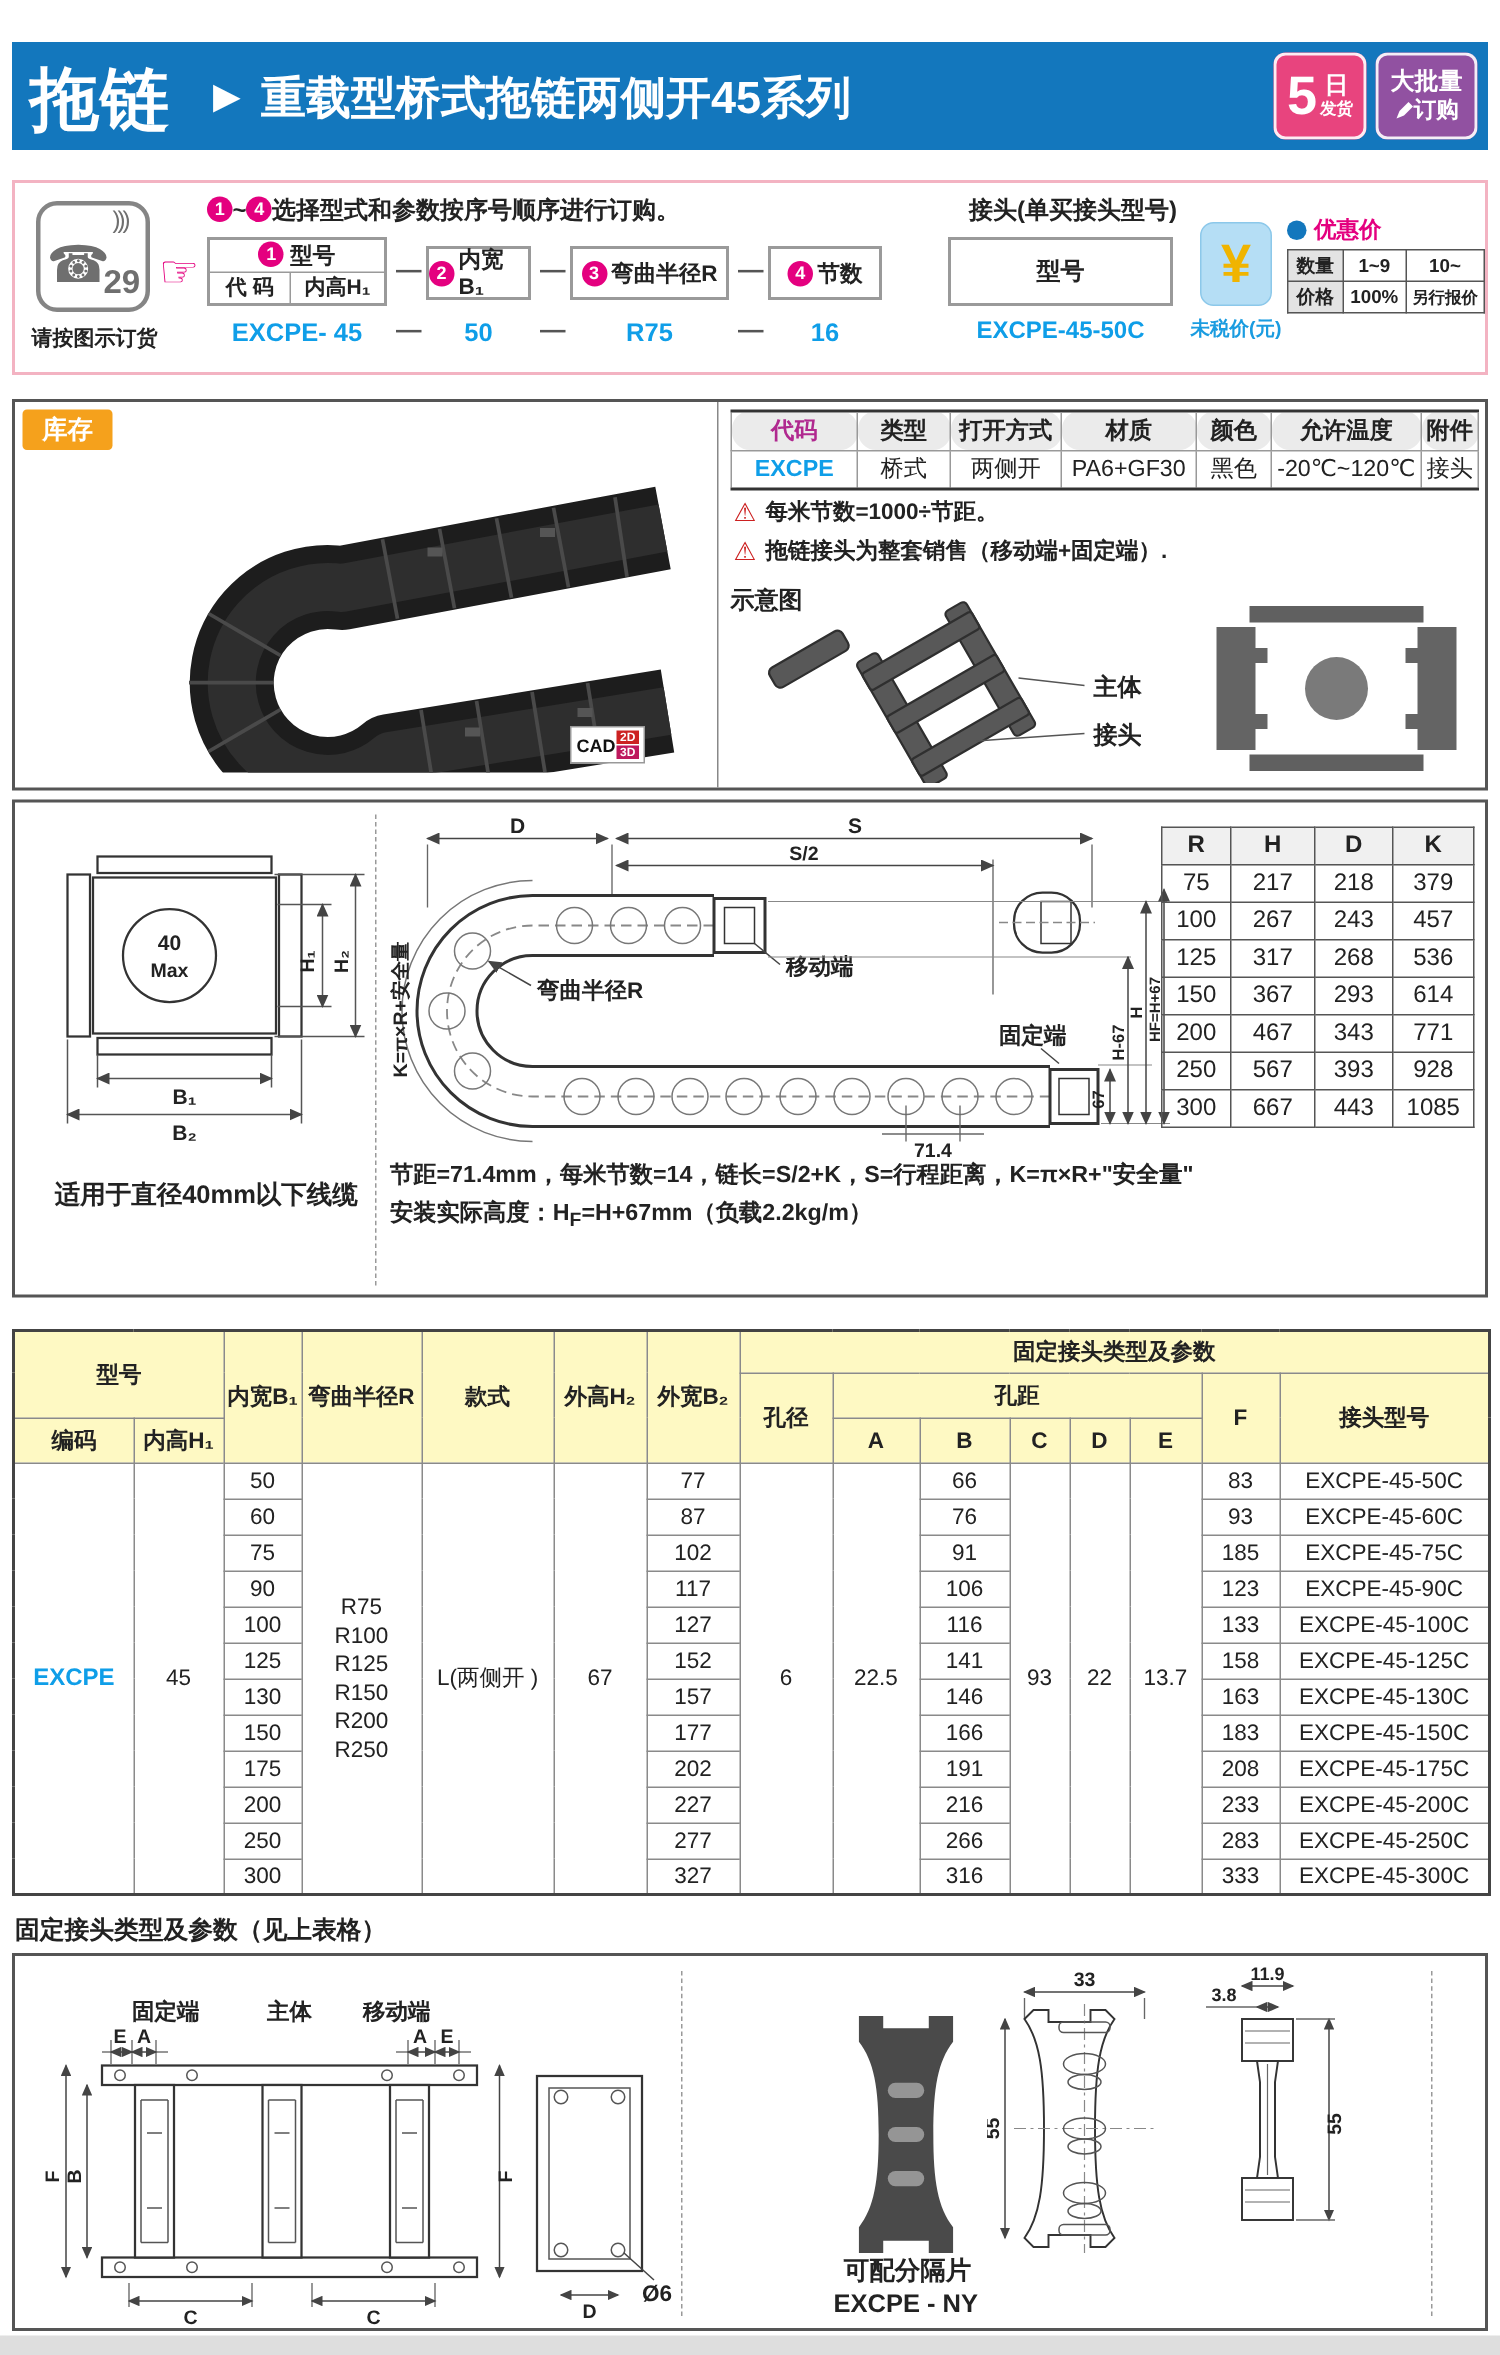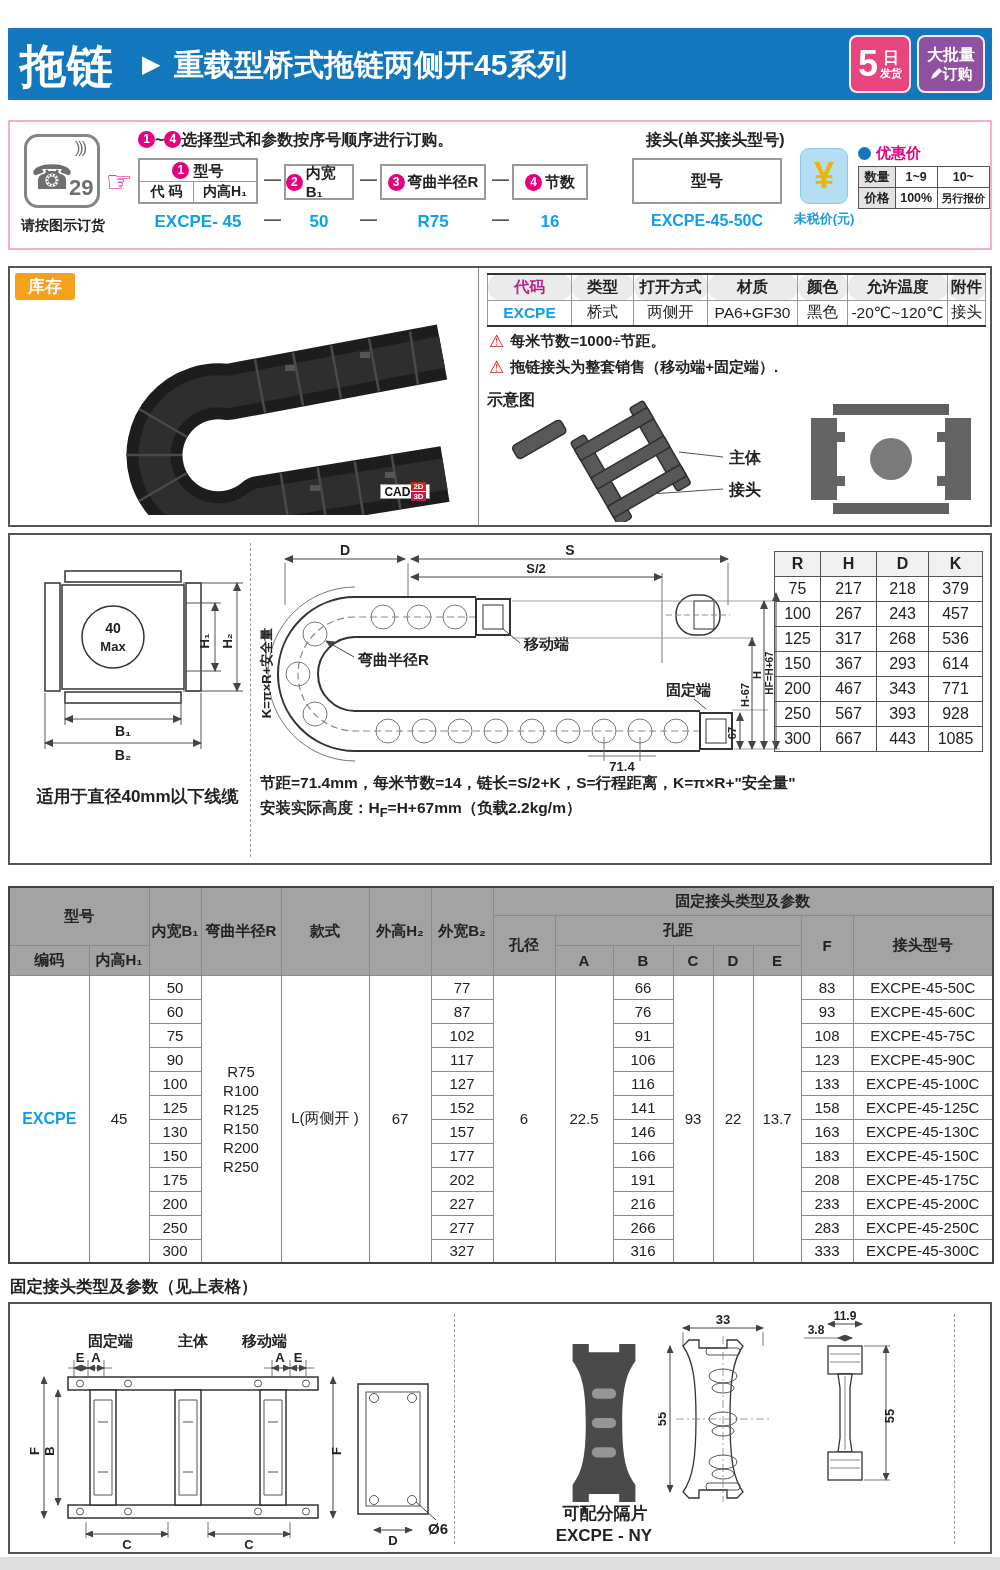--- a/index.html
+++ b/index.html
@@ -52,21 +52,21 @@
   .promo-row { left:848px; top:22px; display:flex; align-items:center; gap:5px; }
   .promo-dot { width:13px; height:13px; border-radius:50%; background:#1377bd; display:inline-block; }
   .promo-title { color:#e4007f; font-weight:bold; font-size:15px; }
   .price-table { left:848px; top:44px; border-collapse:collapse; }
   .price-table td { border:1px solid #555; font-size:12.5px; font-weight:bold; text-align:center; height:21px; padding:0 3px; }
   .price-table td.hd { background:#e3e3e3; width:38px; }
 
   
   .prod-box { left:8px; top:266px; width:984px; height:261px; border:2px solid #555; }
   .stock { left:5px; top:5px; width:60px; height:27px; background:#f5a11c; color:#fff; font-weight:bold; font-size:17px; text-align:center; line-height:27px; border-radius:3px; }
-  .cad-badge { left:370px; top:216px; width:50px; height:15px; background:#fff; border:1px solid #999; display:flex; align-items:center; justify-content:center; gap:1px; }
+  .cad-badge { left:370px; top:216px; width:50px; height:25px; background:#fff; border:1px solid #999; display:flex; align-items:center; justify-content:center; gap:1px; }
   .cad-badge .cad-t { font-size:12px; font-weight:bold; color:#111; }
   .cad-badge .cad-col { display:flex; flex-direction:column; gap:1px; }
   .cad-badge .cad-col span { font-size:8px; font-weight:bold; color:#fff; line-height:9px; padding:0 2px; }
   .cad-2d { background:#cc2222; }
   .cad-3d { background:#be185d; }
   .prod-right { left:468px; top:0; width:512px; height:257px; border-left:1px solid #888; }
   .spec-table { left:8px; top:5px; border-collapse:collapse; table-layout:fixed; }
   .spec-table th, .spec-table td { border:1px solid #999; text-align:center; font-size:15.5px; height:26px; padding:0; overflow:hidden; }
   .spec-table th { background:#ebebeb; border-top:2px solid #333;border-radius:12px; }
   .spec-table td { border-bottom:2px solid #333; }
@@ -80,21 +80,21 @@
   .cs-caption { left:5px; top:250px; width:245px; text-align:center; font-size:17px; font-weight:bold; }
   .vdash { border-left:1px dashed #999; width:0; }
   .note { font-size:15.5px; font-weight:bold; }
   .rhdk { left:764px; top:16px; border-collapse:collapse; table-layout:fixed; }
   .rhdk th, .rhdk td { border:1px solid #555; text-align:center; font-size:16px; height:25px; padding:0; }
   .rhdk th { background:#f0f0f0; font-weight:bold; }
   .rhdk col.c1{width:46px}.rhdk col.c2{width:56px}.rhdk col.c3{width:52px}.rhdk col.c4{width:54px}
 
   
   .mtable { left:8px; top:886px; width:984px; border-collapse:collapse; table-layout:fixed; border:2px solid #444; }
-  .mtable th { background:#a3a3a3; font-size:15px; font-weight:bold; border:1px solid #8a8a8a; padding:0; }
+  .mtable th { background:#fef9c3; font-size:15px; font-weight:bold; border:1px solid #8a8a8a; padding:0; }
   .mtable td { border:1px solid #8a8a8a; font-size:15px; text-align:center; height:24px; padding:0; }
   .mtable thead tr:nth-child(1) th { height:28px; }
   .mtable thead tr:nth-child(2) th { height:30px; }
   .mtable thead tr:nth-child(3) th { height:30px; }
   .mtable td.blue { color:#0f9ee8; font-weight:bold; font-size:16px; }
   .mtable td.radius-cell { line-height:19px; }
   .sec-title { left:10px; top:1276px; font-size:16.5px; font-weight:bold; }
 
   
   .bot-box { left:8px; top:1302px; width:984px; height:252px; border:2px solid #555; }
@@ -563,21 +563,21 @@
           <td>60</td>
           <td>87</td>
           <td>76</td>
           <td>93</td>
           <td>EXCPE-45-60C</td>
         </tr>
         <tr>
           <td>75</td>
           <td>102</td>
           <td>91</td>
-          <td>108</td>
+          <td>185</td>
           <td>EXCPE-45-75C</td>
         </tr>
         <tr>
           <td>90</td>
           <td>117</td>
           <td>106</td>
           <td>123</td>
           <td>EXCPE-45-90C</td>
         </tr>
         <tr>

